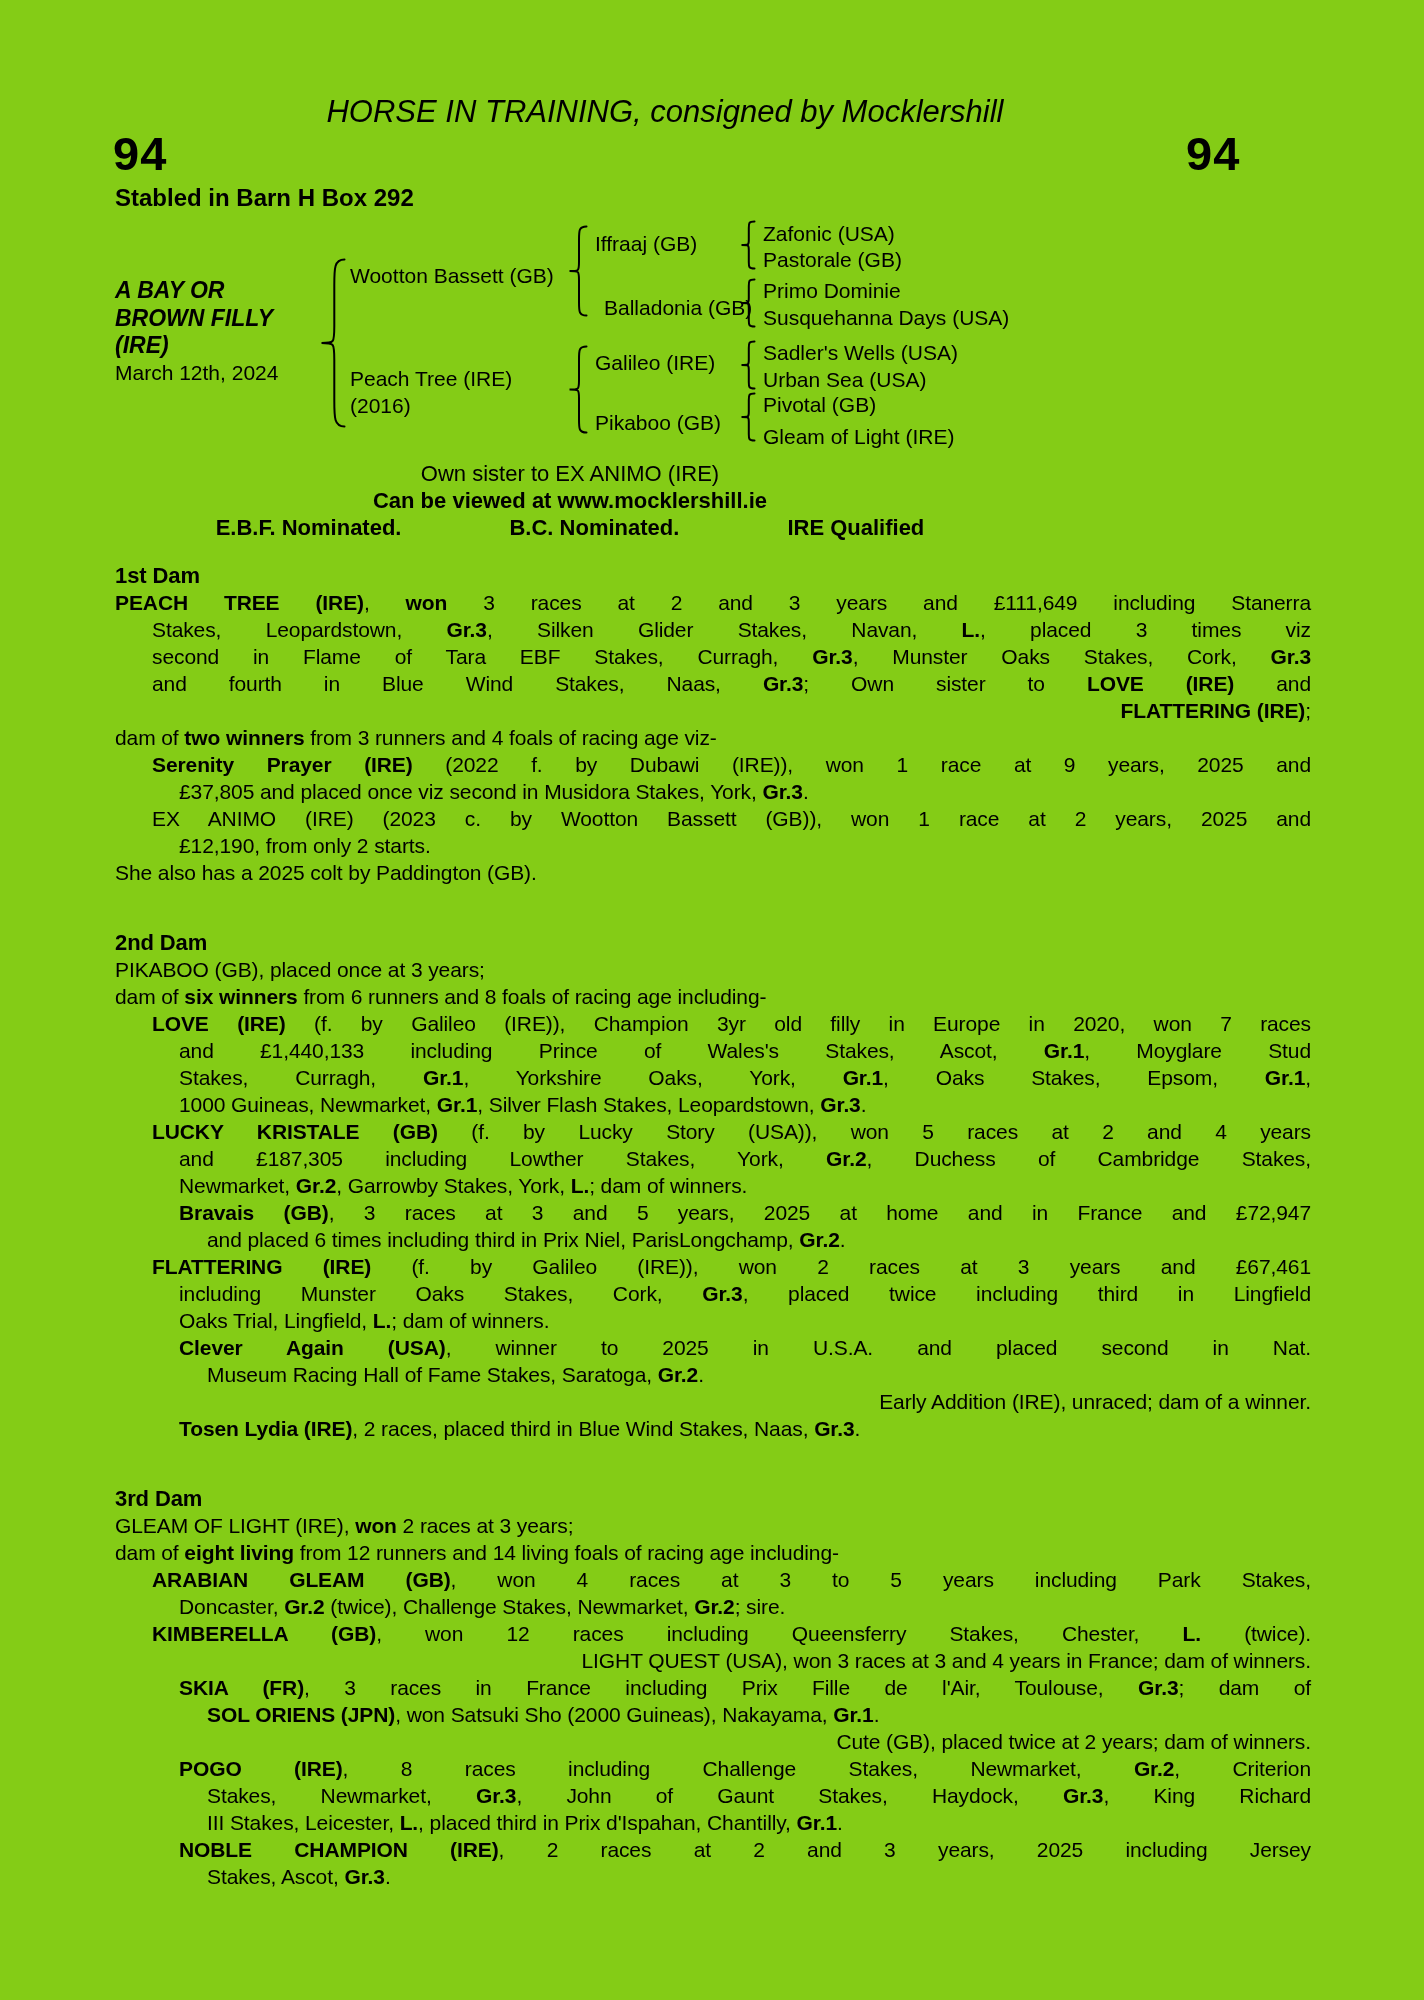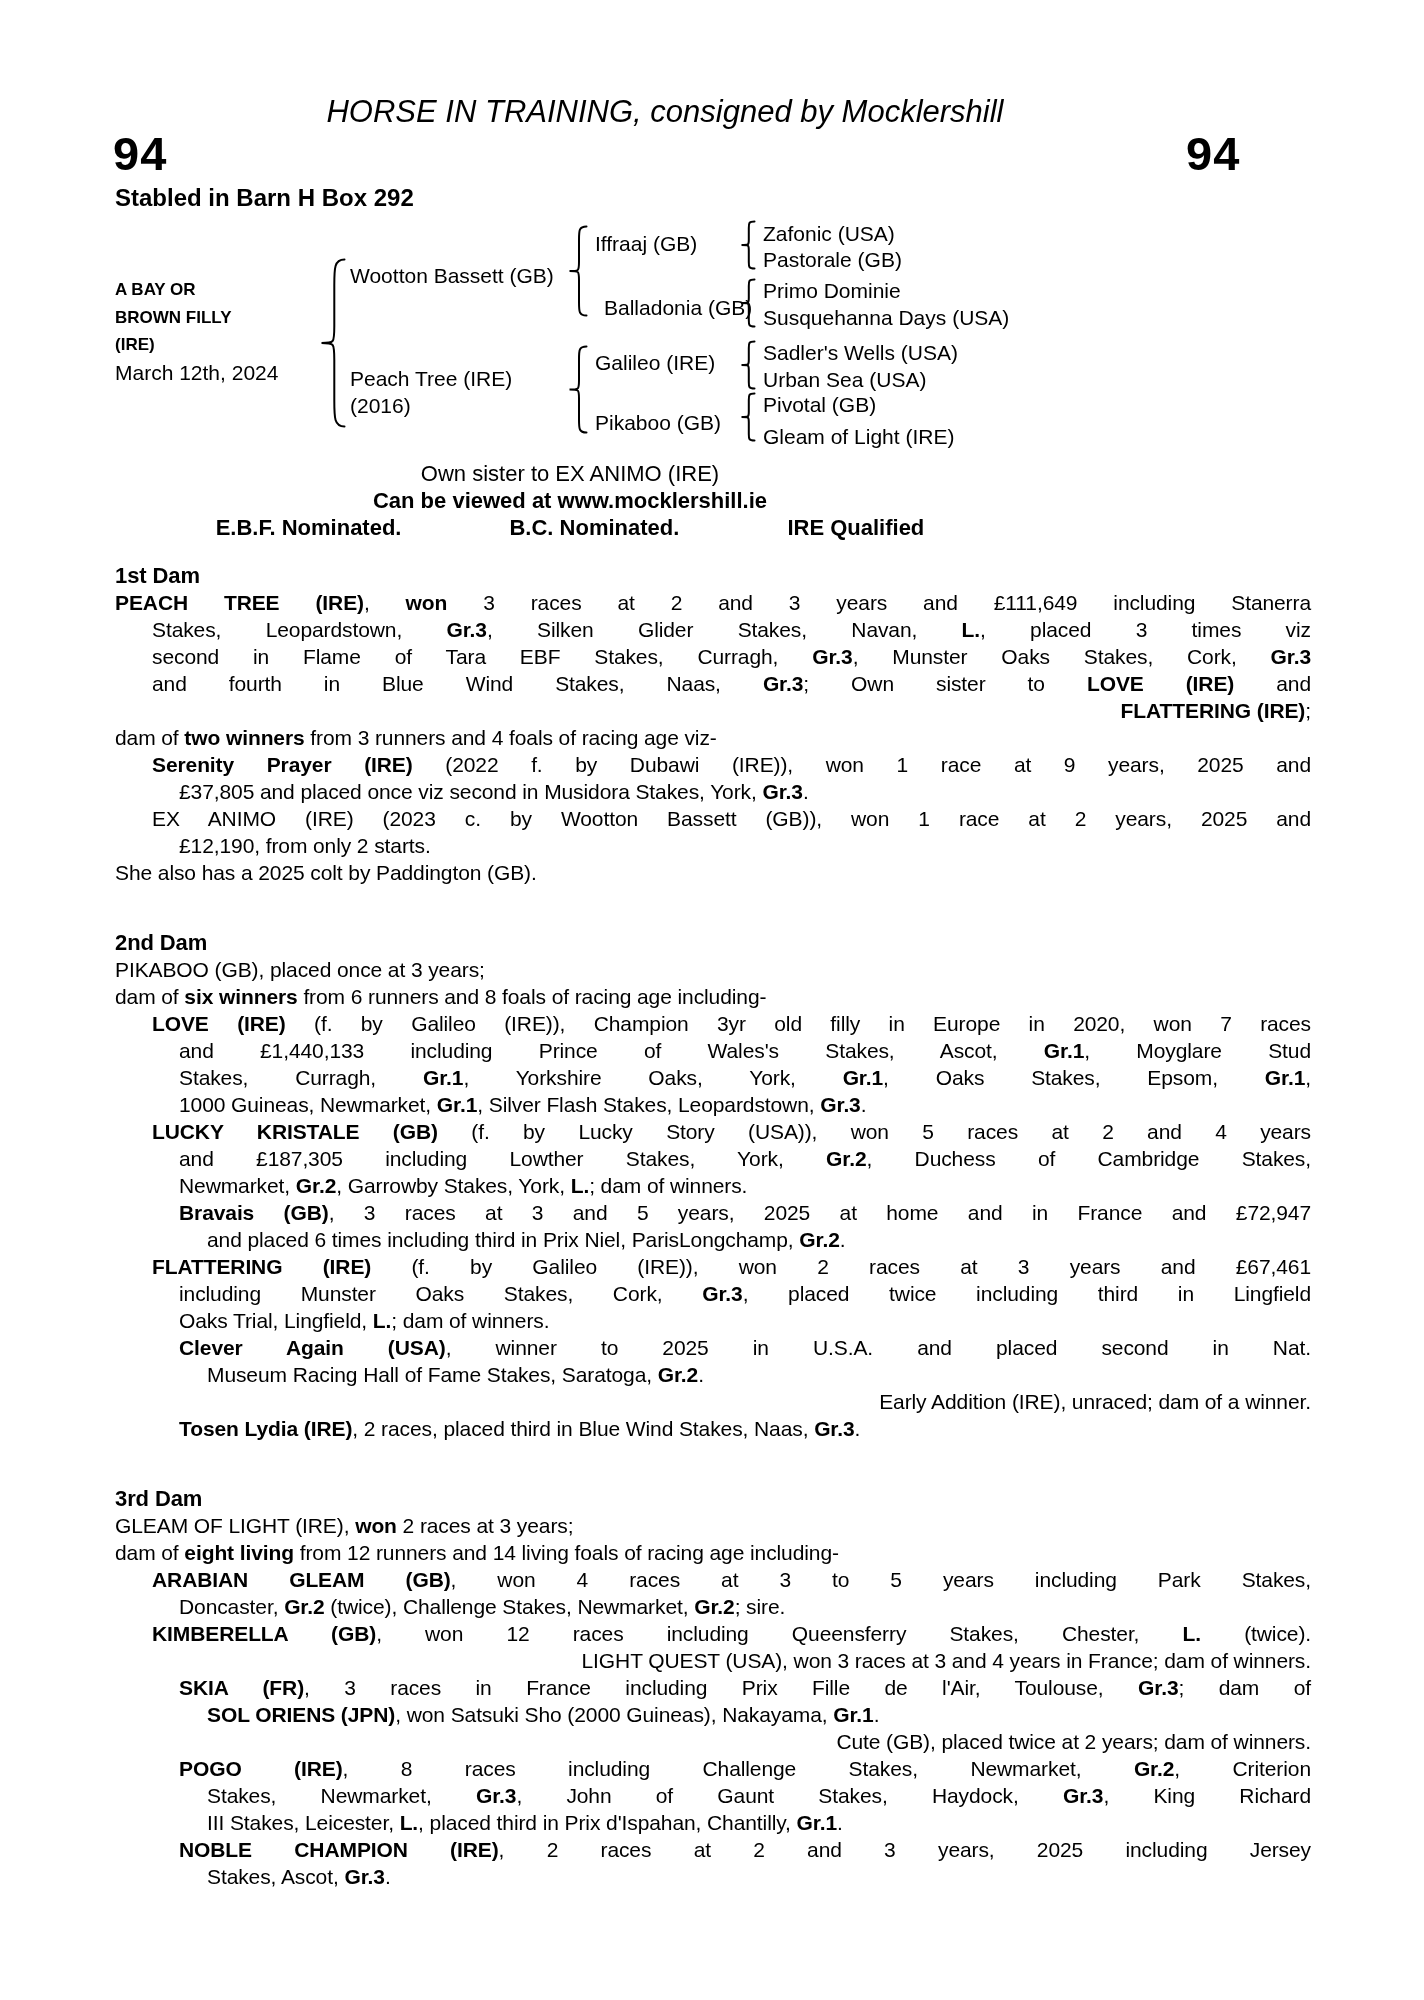--- a/index.html
+++ b/index.html
@@ -1,28 +1,28 @@
 <!DOCTYPE html>
 <html><head>
 <meta charset="utf-8">
 <style>
   html,body{margin:0;padding:0;background:#888;}
-  .page{position:relative;width:1424px;height:2000px;background:#ffffff;
+  .page{position:relative;width:1424px;height:2000px;background:#84cc16;
         font-family:"Liberation Sans",sans-serif;color:#000;overflow:hidden;margin:0 auto;}
 
   .title{position:absolute;left:115px;top:94px;width:1100px;text-align:center;
          font-size:31px;font-style:italic;}
   .lot{position:absolute;top:126px;font-size:47px;font-weight:bold;letter-spacing:1px;}
   .lot-left{left:113px;}
   .lot-right{left:1186px;}
   .stabled{position:absolute;left:115px;top:184px;font-size:24px;font-weight:bold;}
 
   .pedigree{position:absolute;left:115px;top:218px;width:930px;height:240px;font-size:21px;}
   .ped-item{position:absolute;white-space:nowrap;line-height:24px;}
-  .subj{font-weight:bold;font-size:17px;}
+  .subj{font-weight:bold;font-size:23px;font-style:italic;}
   .brace{position:absolute;}
   .brace svg{display:block;}
 
   .cblock{position:absolute;left:115px;top:460px;width:910px;text-align:center;
           font-size:22px;line-height:27px;}
   .cblock .bold{font-weight:bold;}
   .noms{display:flex;justify-content:center;gap:108px;font-weight:bold;}
 
   .body-col{position:absolute;left:115px;top:562px;width:1196px;font-size:21px;
             line-height:27px;letter-spacing:-0.1px;}

